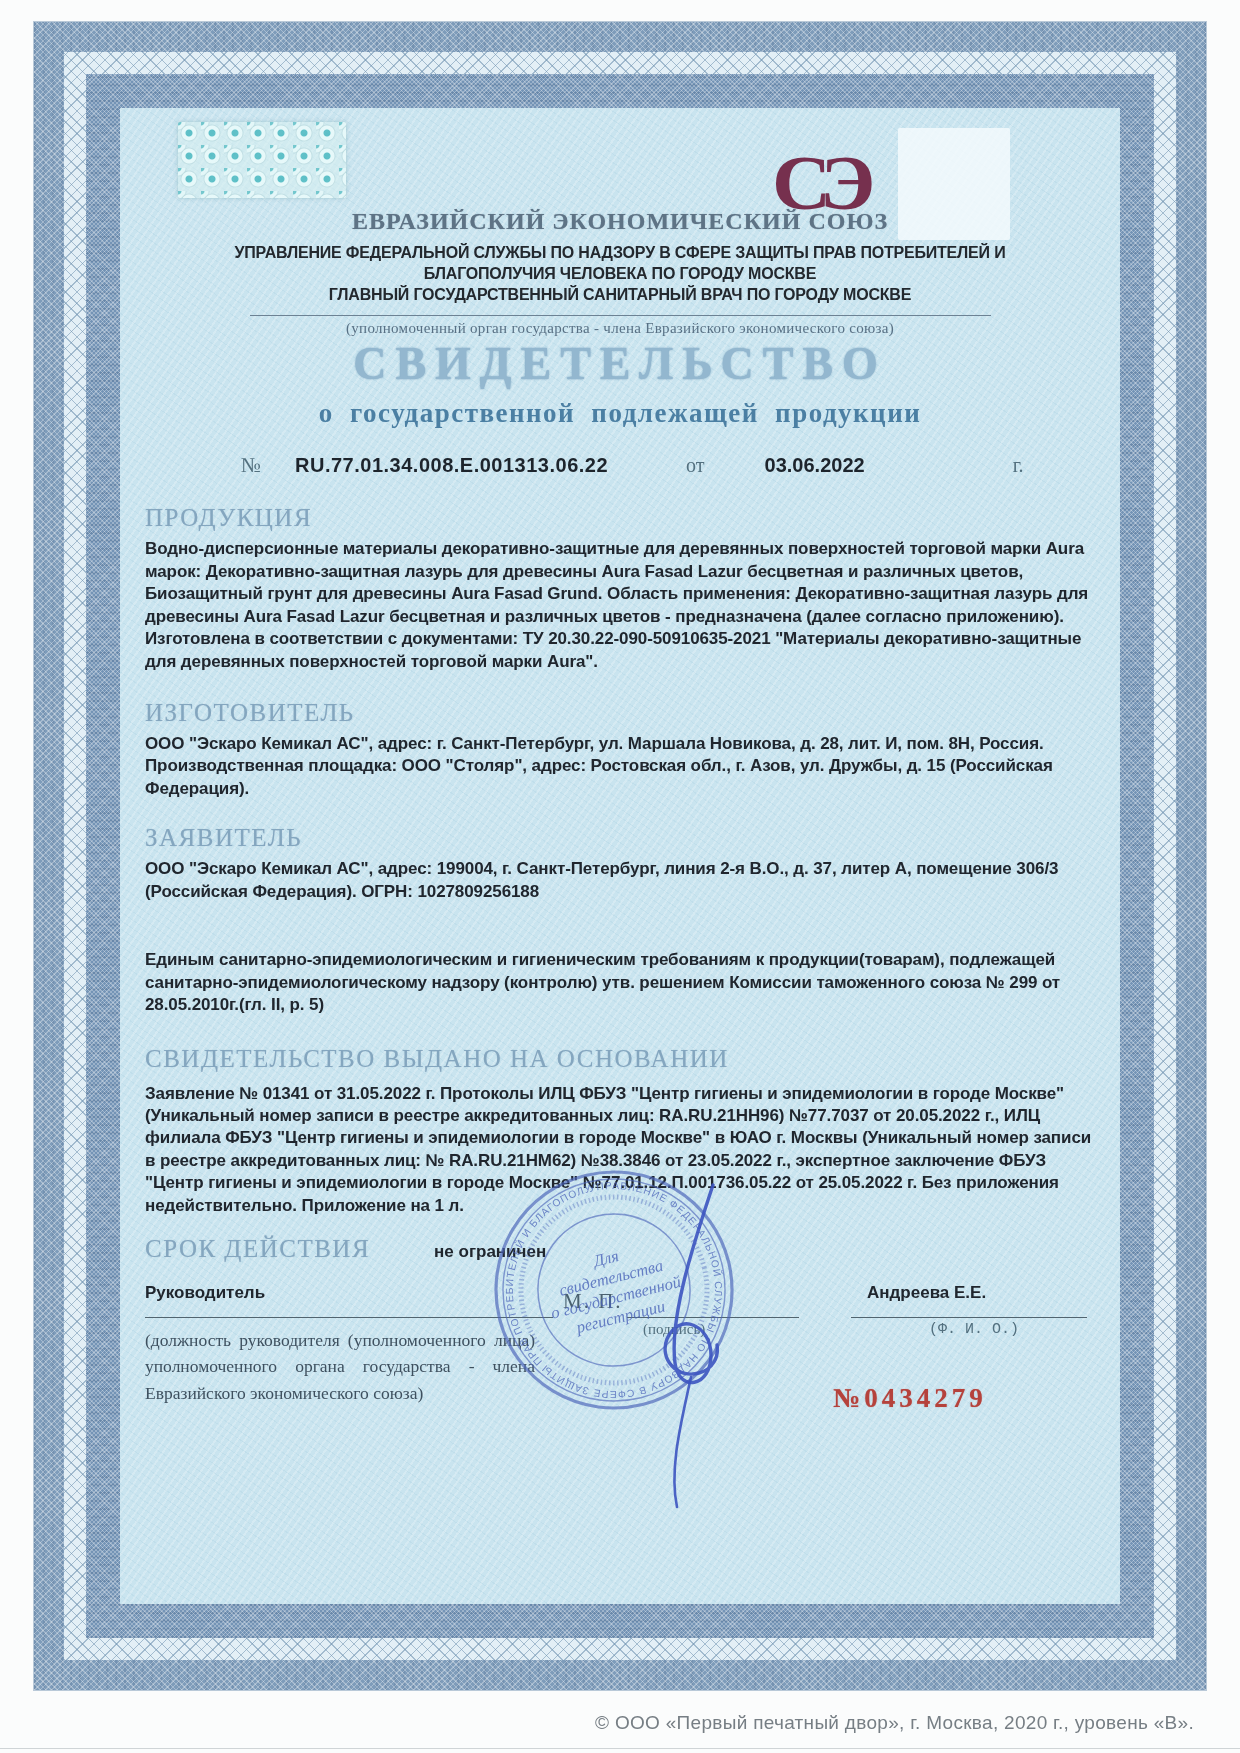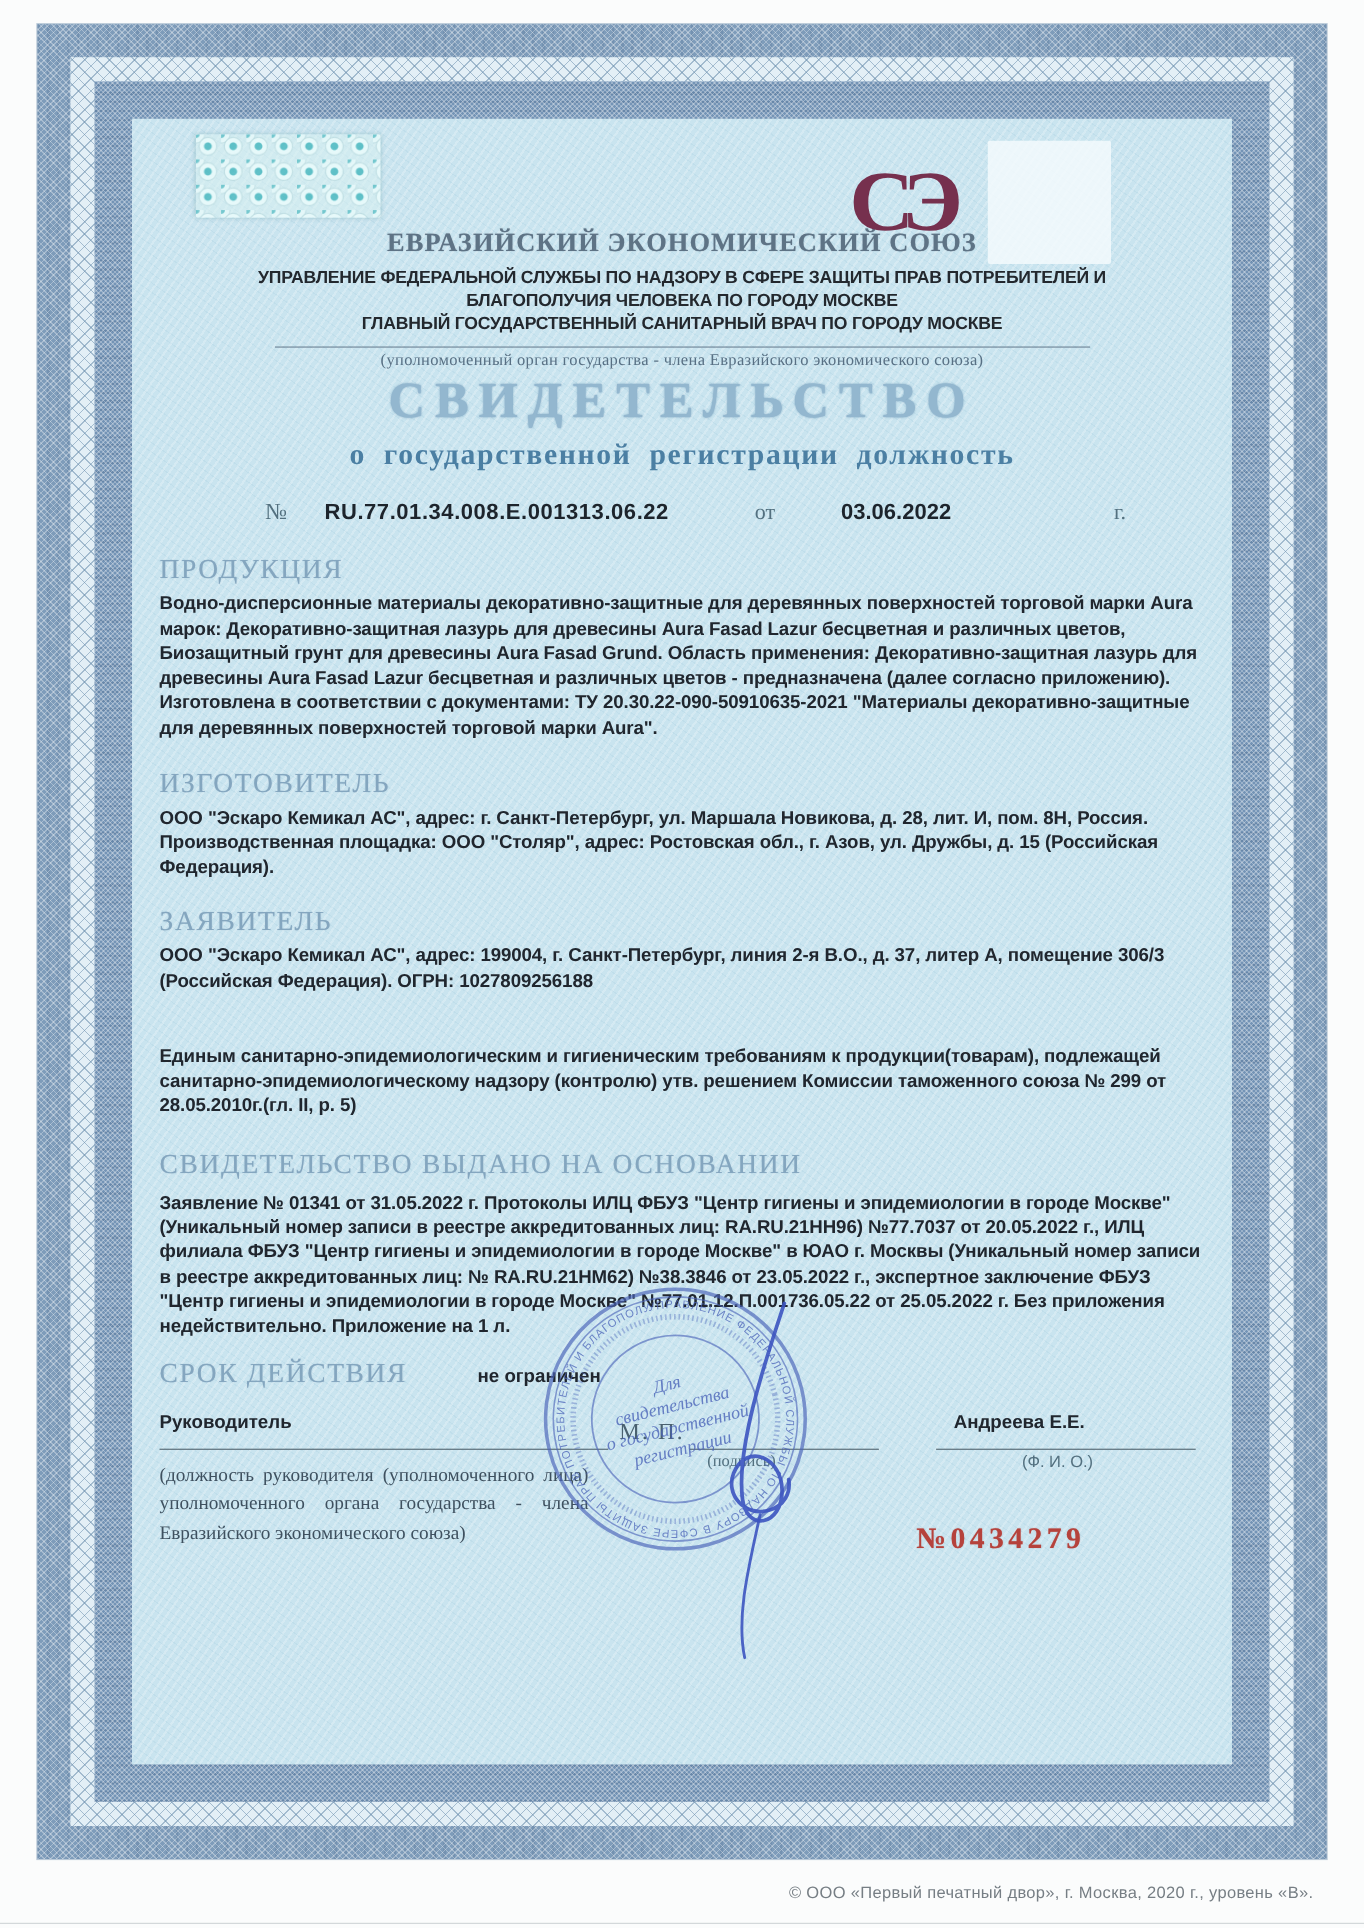--- a/index.html
+++ b/index.html
@@ -129,40 +129,40 @@
   .validity-value{ margin-left:64px; font-weight:bold; font-size:17px; color:#20262e; }
   
   .sig-area{ position:relative; margin-top:12px; height:265px; }
   .sig-label{ position:absolute; left:0; top:8px; font-weight:bold; font-size:17px; color:#20262e; }
   .sig-line-head{ position:absolute; left:0; top:42px; width:408px; border-top:1.5px solid #51646f; }
   .mp-label{ position:absolute; left:418px; top:14px; font-family:"Liberation Serif", serif; font-size:21px; color:#4a6170; letter-spacing:2px; }
   .sig-line-sign{ position:absolute; left:482px; top:42px; width:172px; border-top:1.5px solid #51646f; }
   .sign-caption{ position:absolute; left:498px; top:46px; font-family:"Liberation Serif", serif; font-size:15px; color:#53707f; }
   .head-name{ position:absolute; left:722px; top:8px; font-weight:bold; font-size:17px; color:#20262e; }
   .sig-line-fio{ position:absolute; left:706px; top:42px; width:236px; border-top:1.5px solid #51646f; }
-  .fio-caption{ position:absolute; left:784px; top:46px; font-family:Liberation Sans, sans-serif; font-size:15px; color:#53707f; }
+  .fio-caption{ position:absolute; left:784px; top:46px; font-family:Liberation Mono, monospace; font-size:15px; color:#53707f; }
   .position-note{
     position:absolute; left:0; top:52px; width:390px;
     font-family:"Liberation Serif", serif;
     font-size:17.5px; line-height:1.5; color:#3e505f;
     text-align:justify;
   }
   .serial-number{
     position:absolute; left:688px; top:108px;
     font-family:"Liberation Serif", serif;
     font-weight:bold; font-size:27px; letter-spacing:4px;
     color:#b5423c; text-shadow:0 0 1px rgba(181,66,60,.6);
   }
   
   .stamp{ position:absolute; left:338px; top:-116px; width:262px; height:262px; transform:rotate(-14deg); opacity:.88; z-index:3; }
   .ink-signature{ position:absolute; left:472px; top:-98px; width:160px; height:340px; z-index:4; }
   
   .print-footer{
     position:absolute; right:46px; top:1712px;
-    font-size:15px; color:#767e84; letter-spacing:.3px;
+    font-size:19px; color:#767e84; letter-spacing:.3px;
   }
   .bottom-hairline{ position:absolute; left:0; top:1748px; width:100%; border-top:1px solid #cfd4d6; }
 </style>
 </head>
 <body>
 
 <div class="cert-frame-outer">
   <div class="cert-frame-mid">
     <div class="cert-frame-inner">
       <div class="cert-field">
@@ -176,21 +176,21 @@
           <div class="authority">
             <div>УПРАВЛЕНИЕ ФЕДЕРАЛЬНОЙ СЛУЖБЫ ПО НАДЗОРУ В СФЕРЕ ЗАЩИТЫ ПРАВ ПОТРЕБИТЕЛЕЙ И</div>
             <div>БЛАГОПОЛУЧИЯ ЧЕЛОВЕКА ПО ГОРОДУ МОСКВЕ</div>
             <div>ГЛАВНЫЙ ГОСУДАРСТВЕННЫЙ САНИТАРНЫЙ ВРАЧ ПО ГОРОДУ МОСКВЕ</div>
           </div>
           <hr class="authority-rule">
           <div class="authority-note">(уполномоченный орган государства - члена Евразийского экономического союза)</div>
         </div>
 
         <div class="main-title">СВИДЕТЕЛЬСТВО</div>
-        <div class="sub-title">о государственной регистрации должность</div>
+        <div class="sub-title">о государственной подлежащей продукции</div>
 
         <div class="number-line">
           <span class="lbl no-sign">№</span>
           <span class="number">RU.77.01.34.008.E.001313.06.22</span>
           <span class="lbl from">от</span>
           <span class="date">03.06.2022</span>
           <span class="lbl year">г.</span>
         </div>
 
         <div class="sec-product">

